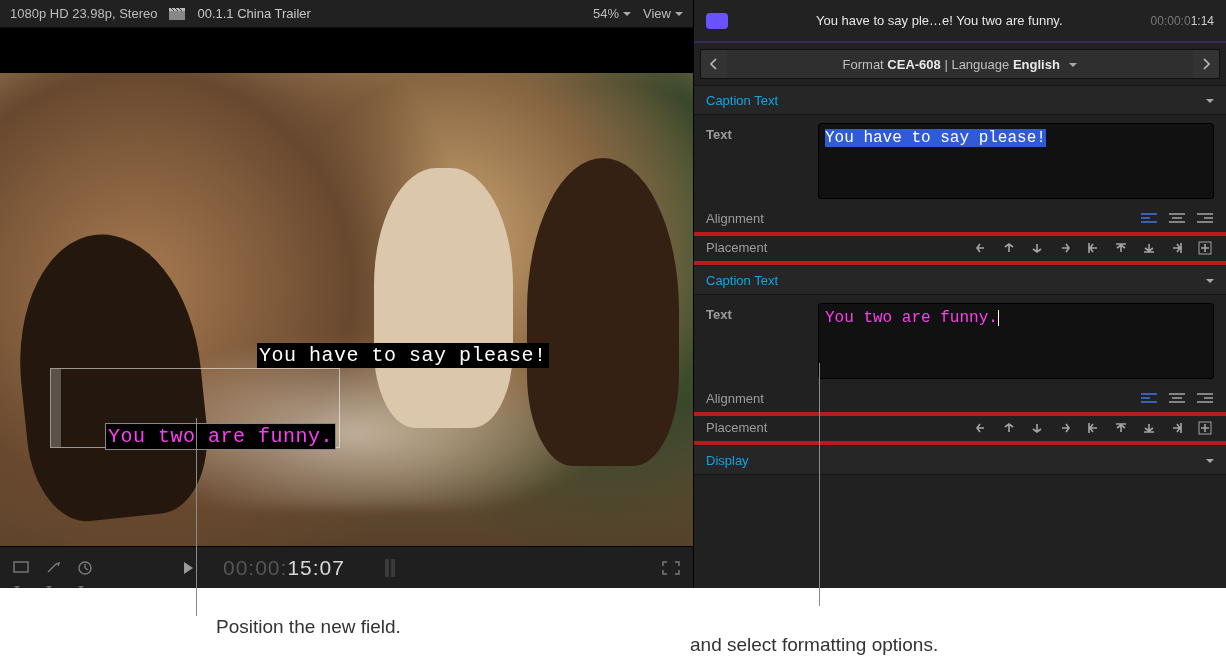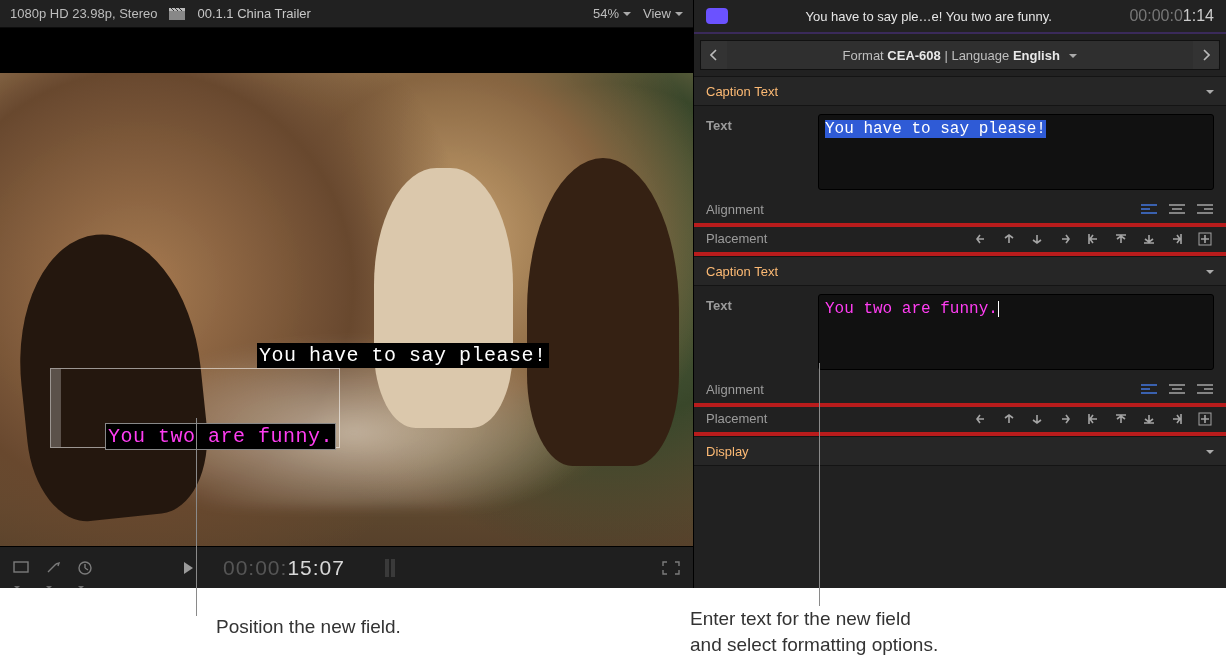--- a/index.html
+++ b/index.html
@@ -97,43 +97,43 @@
   .mini-chev::after{content:"";display:inline-block;border:3px solid transparent;border-top-color:#888;transform:translateY(1px);margin-left:2px;}
 
   
   .inspector {
     flex:1;
     background:#212121;
     display:flex; flex-direction:column;
     font-size:13px;
   }
   .insp-top{
-    height:34px; display:flex; align-items:center; padding:0 12px; gap:10px;
+    height:43px; display:flex; align-items:center; padding:0 12px; gap:10px;
     border-bottom:2px solid #3a2a5a;
     background:#222;
   }
   .speech-icon{
     width:22px;height:16px;border-radius:4px;background:#6b52ff;position:relative;
   }
   .speech-icon::after{content:"";position:absolute;left:5px;bottom:-5px;border:5px solid transparent;border-top-color:#6b52ff;}
   .insp-title{flex:1;color:#e6e6e6;text-align:center;}
-  .insp-tc{color:#777;font-size:16px;}
+  .insp-tc{color:#777;font-size:12px;}
   .insp-tc .ttl{color:#ccc;}
   .format-bar{
     height:30px;background:#2f2f2f;border:1px solid #111;margin:6px;border-radius:0;
     display:flex;align-items:center;justify-content:center;color:#bfbfbf;font-size:13px;
     position:relative;
   }
   .format-bar .navbtn{position:absolute;top:0;bottom:0;width:26px;display:flex;align-items:center;justify-content:center;background:#333;border-radius:4px 0 0 4px;}
   .format-bar .navbtn.right{right:0;left:auto;border-radius:0 4px 4px 0;}
   .format-bar .navbtn.left{left:0;}
   .format-bar b{color:#e8e8e8;font-weight:600;}
   .format-bar .chev{margin-left:6px;}
   .section-head{
-    height:30px;display:flex;align-items:center;padding:0 12px;color:#fdba74;
+    height:30px;display:flex;align-items:center;padding:0 12px;color:#0ea5e9;
     background:#262626;border-top:1px solid #141414;border-bottom:1px solid #141414;
     justify-content:space-between;
     gap:20px;
   }
   .row{
     display:flex;align-items:flex-start;padding:8px 12px;gap:12px;color:#9c9c9c;
   }
   .row .lab{width:100px;padding-top:4px;font-weight:bold;}
   .textarea{
     flex:1;min-height:76px;background:#111;border:1px solid #000;border-radius:3px;
@@ -433,16 +433,16 @@
       <span class="disclose"></span>
     </div>
   </div>
 </div>
 
 <div class="annotations">
   <div class="lead l1"></div>
   <div class="lead l2"></div>
   <div class="a1">Position the new field.</div>
   <div class="a2">
-    <span>Enter text for the new field</span><br>
+    <br>
     <span>and select formatting options.</span>
   </div>
 </div>
 
 </body></html>

